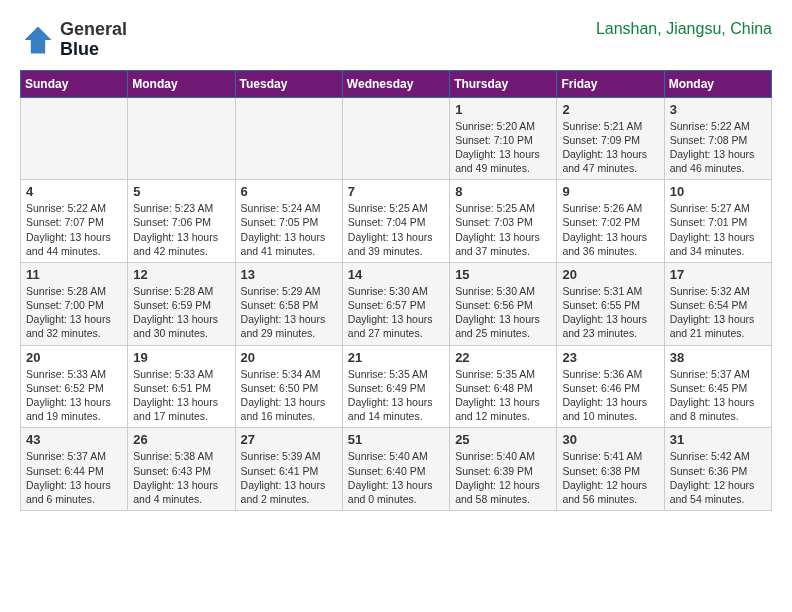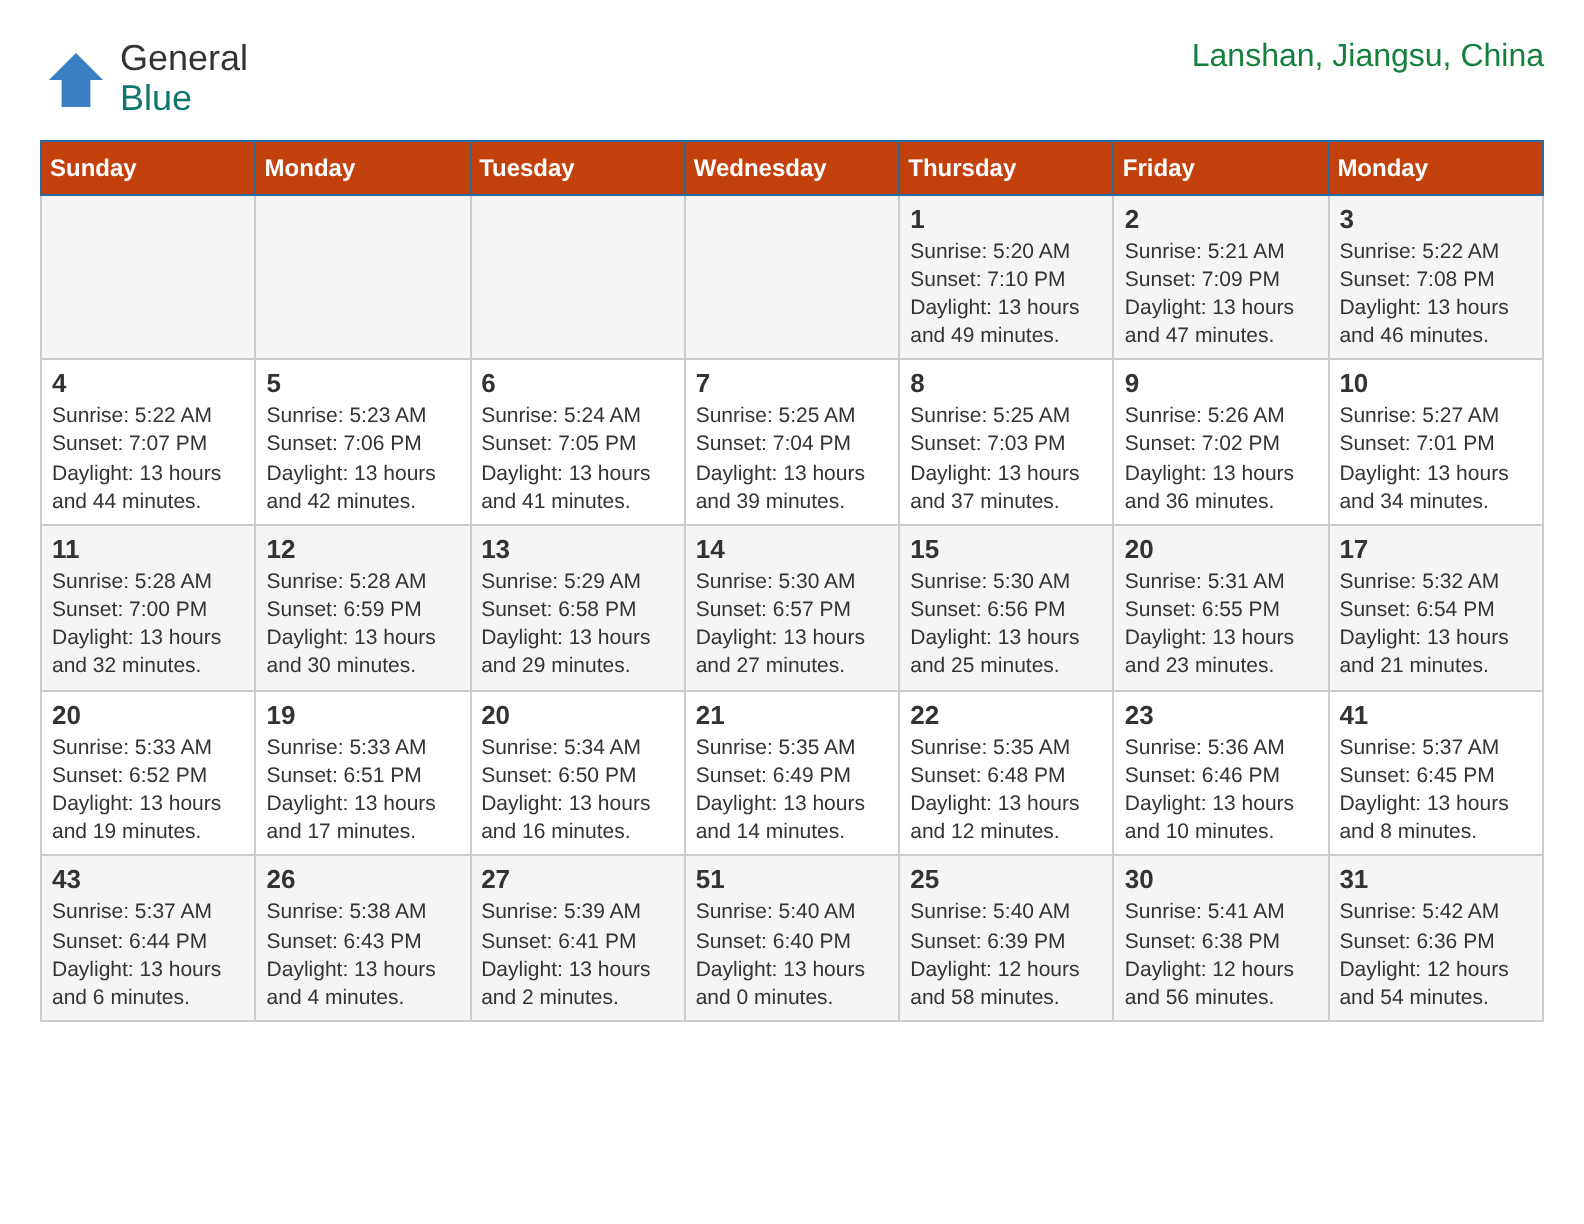--- a/index.html
+++ b/index.html
@@ -16,26 +16,26 @@
       align-items: flex-start;
       margin-bottom: 10px;
     }
     .logo {
       display: flex;
       align-items: center;
       gap: 4px;
     }
     .logo-text {
       font-size: 18px;
-      font-weight: normal;
+      font-weight: bold;
       color: #333;
       line-height: 1.1;
     }
     .logo-text span {
-      color: #0f766e;
+      color: #0f172a;
     }
     .logo-icon {
       width: 36px;
       height: 36px;
     }
     .title-block {
       text-align: right;
     }
     .title-block h1 {
       font-size: 36px;
@@ -46,21 +46,21 @@
       font-size: 16px;
       font-weight: normal;
       color: #15803d;
     }
     table {
       width: 100%;
       border-collapse: collapse;
       font-size: 11px;
     }
     thead tr th {
-      background-color: #c2410c;
+      background-color: #701a75;
       color: #fff;
       padding: 6px 4px;
       text-align: left;
       font-size: 12px;
       font-weight: bold;
       border: 1px solid #2a6aa0;
     }
     tbody tr td {
       border: 1px solid #ccc;
       vertical-align: top;
@@ -219,21 +219,21 @@
         </td>
         <td>
           <div class="day-num">22</div>
           <div class="day-info">Sunrise: 5:35 AM<br>Sunset: 6:48 PM<br>Daylight: 13 hours<br>and 12 minutes.</div>
         </td>
         <td>
           <div class="day-num">23</div>
           <div class="day-info">Sunrise: 5:36 AM<br>Sunset: 6:46 PM<br>Daylight: 13 hours<br>and 10 minutes.</div>
         </td>
         <td>
-          <div class="day-num">41</div>
+          <div class="day-num">38</div>
           <div class="day-info">Sunrise: 5:37 AM<br>Sunset: 6:45 PM<br>Daylight: 13 hours<br>and 8 minutes.</div>
         </td>
       </tr>
       <tr>
         <td>
           <div class="day-num">43</div>
           <div class="day-info">Sunrise: 5:37 AM<br>Sunset: 6:44 PM<br>Daylight: 13 hours<br>and 6 minutes.</div>
         </td>
         <td>
           <div class="day-num">26</div>

